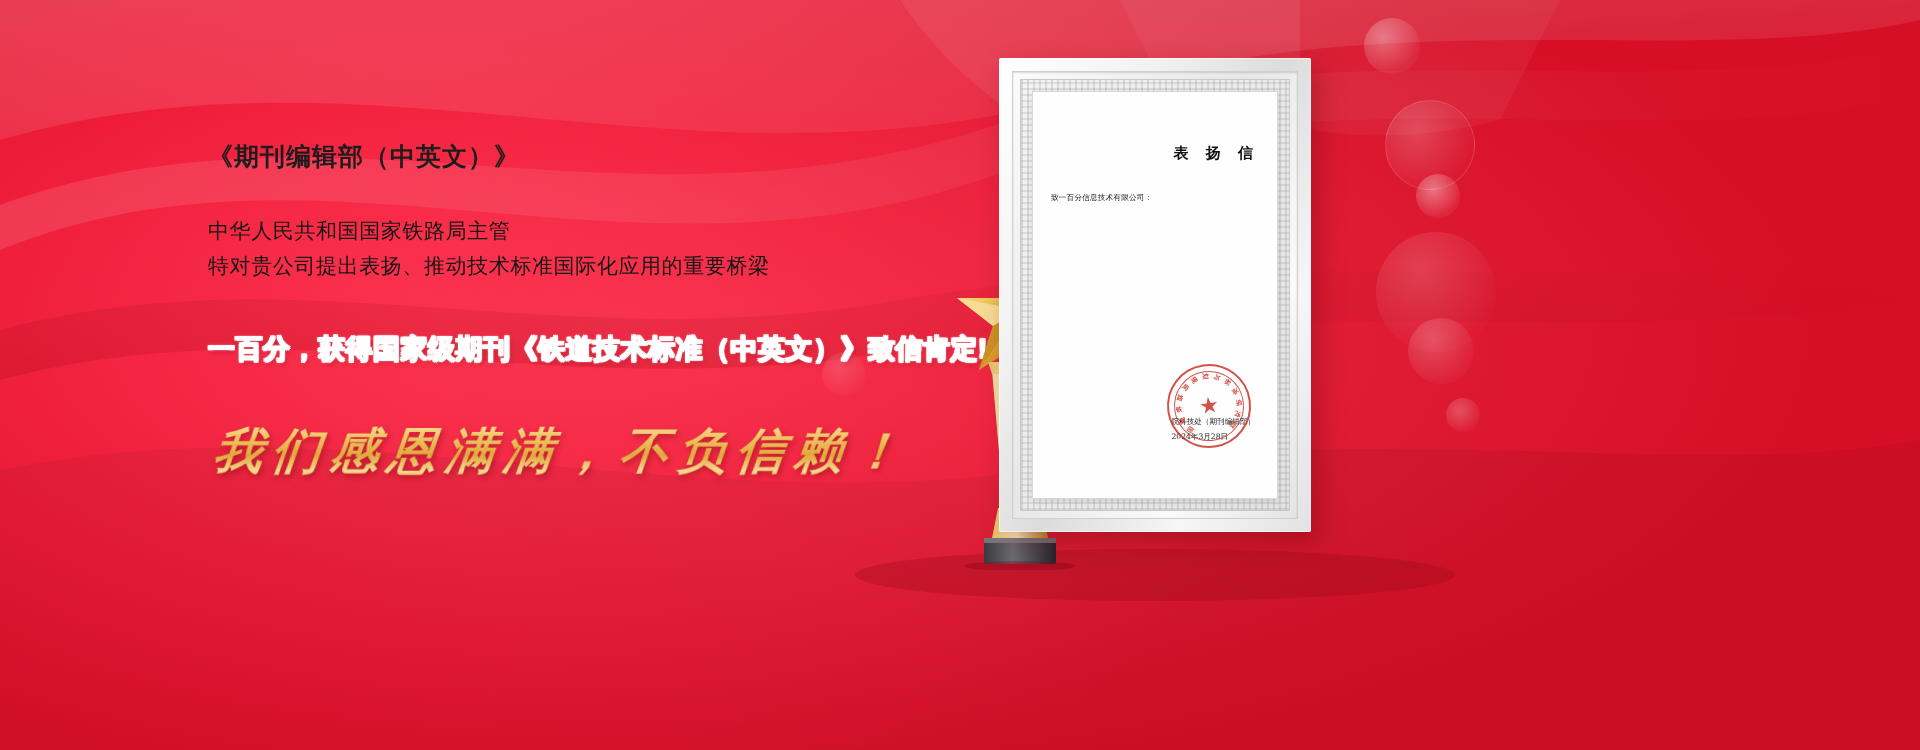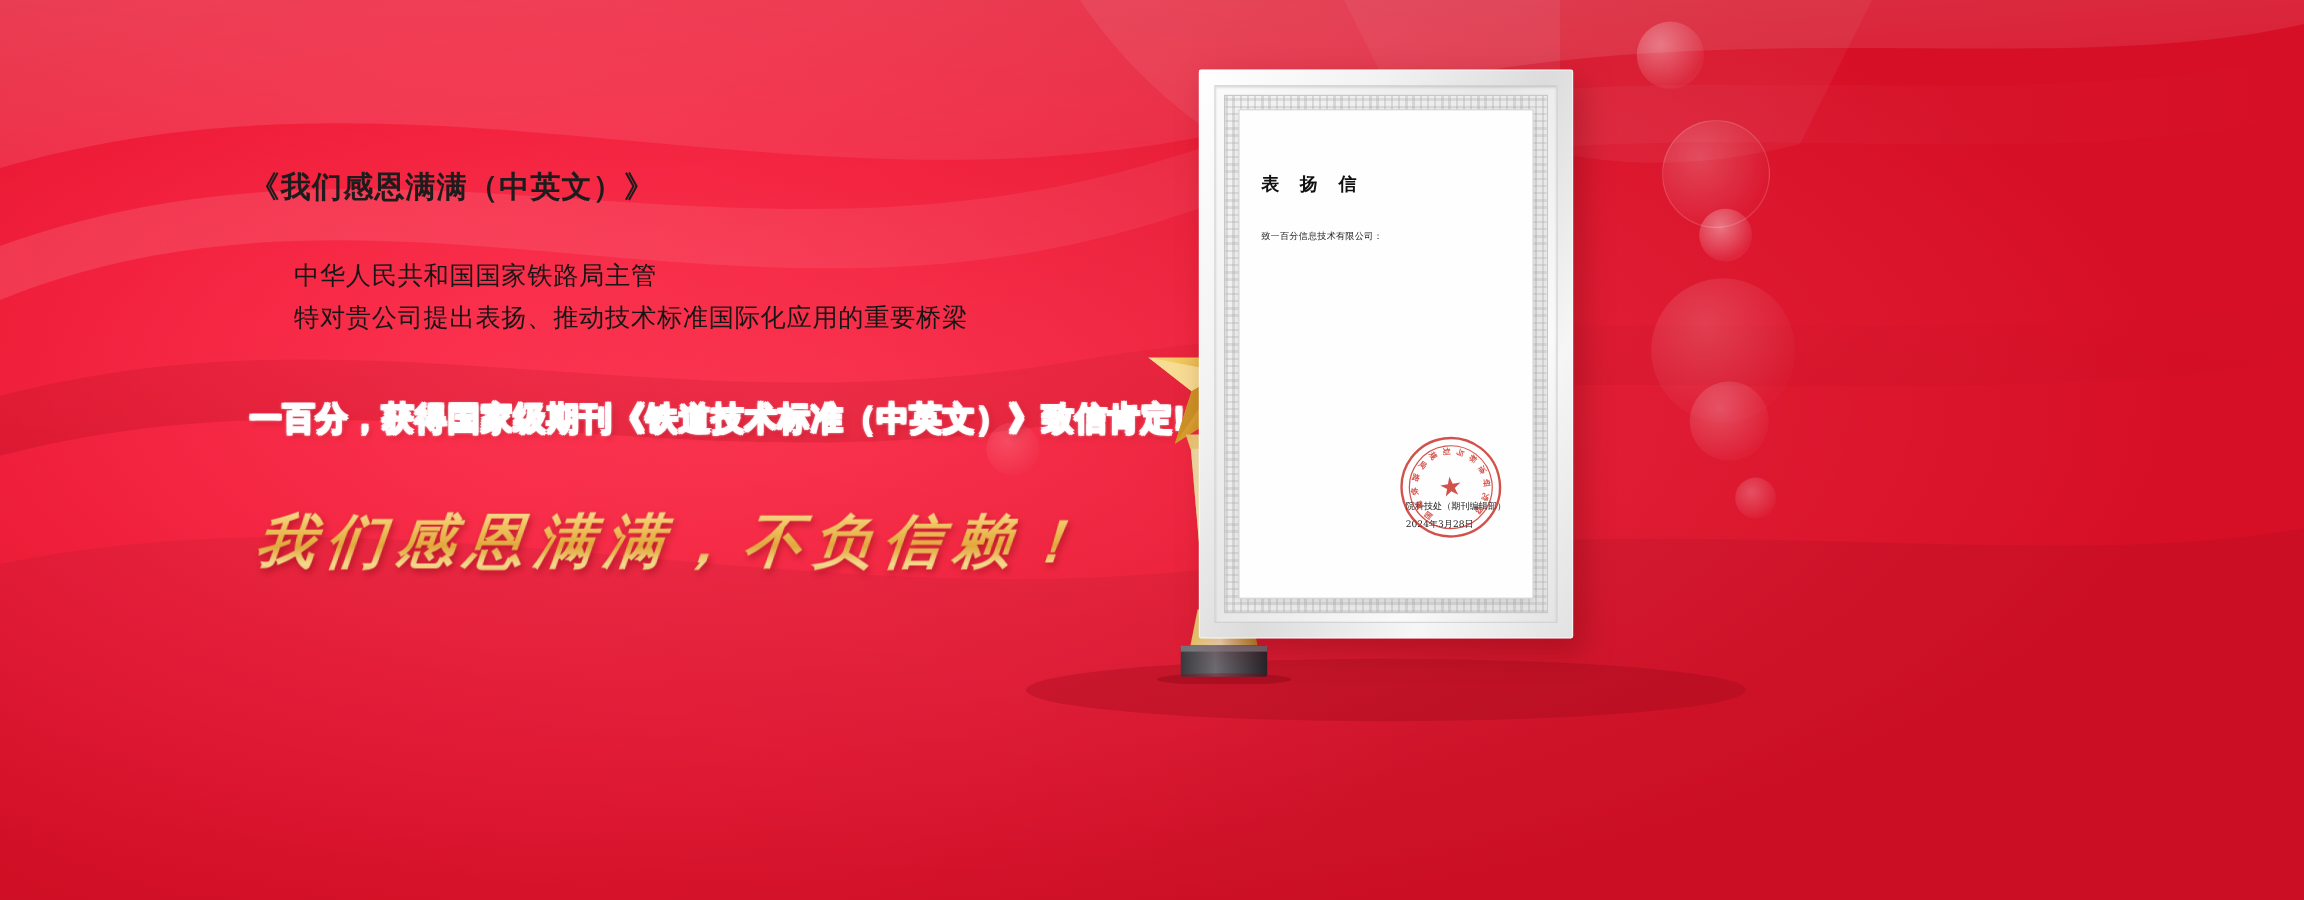--- a/index.html
+++ b/index.html
@@ -38,21 +38,21 @@
   .b7 { left:1446px; top:398px; width:34px; height:34px;
         background:radial-gradient(circle at 40% 36%, rgba(255,255,255,.24), rgba(255,255,255,.03) 72%); }
 
   
   #copy { position:absolute; left:208px; top:140px; width:760px; }
 
   .journal-title {
     font-size:25px; font-weight:bold; color:#1c1c1c;
     letter-spacing:1px; line-height:1.3; white-space:nowrap;
   }
-  .desc-list { margin-top:40px;margin-left:37px; }
+  .desc-list { margin-top:40px; }
   .desc-line {
     font-size:21px; color:#161616; line-height:35px;
     letter-spacing:.6px; white-space:nowrap;
   }
   .headline {
     margin-top:48px;
     font-size:27px; font-weight:bold; color:#ffffff;
     letter-spacing:.5px; white-space:nowrap;
     text-shadow:
       0 0 2px #fff, 0 0 3px #fff,
@@ -93,21 +93,21 @@
     box-shadow: 0 0 0 1px #c8c8c8;
   }
   .cert-paper {
     position:absolute; left:34px; top:34px; right:34px; bottom:34px;
     background:#fefefe;
     box-shadow: 0 0 0 1px #d8d8d8, 0 2px 7px rgba(0,0,0,.13);
     overflow:hidden;
   }
   .cert-inner { position:absolute; inset:0; padding:52px 18px 0 18px; }
   .cert-title {
-    text-align:left; font-family:"DejaVu Serif","Liberation Serif",serif;
+    text-align:right; font-family:"DejaVu Serif","Liberation Serif",serif;
     font-size:15px; font-weight:bold; color:#111; letter-spacing:6px;
     margin-bottom:28px;
   }
   .cert-p {
     font-family:Liberation Mono, monospace;
     font-size:7.6px; color:#1a1a1a; line-height:15.5px;
     letter-spacing:.2px; text-align:justify;
   }
   .cert-p.indent { text-indent:15px; }
   .cert-sign {
@@ -177,21 +177,21 @@
 
   <div class="bubble b1"></div>
   <div class="bubble b2"></div>
   <div class="bubble b3"></div>
   <div class="bubble b4"></div>
   <div class="bubble b5"></div>
   <div class="bubble b6"></div>
   <div class="bubble b7"></div>
 
   <div id="copy">
-    <div class="journal-title">《我们感恩满满（中英文）》</div>
+    <div class="journal-title">《期刊编辑部（中英文）》</div>
 
     <div class="desc-list">
       <div class="desc-line">中华人民共和国国家铁路局主管</div>
       <div class="desc-line">特对贵公司提出表扬、推动技术标准国际化应用的重要桥梁</div>
     </div>
 
     <div class="headline">一百分，获得国家级期刊《铁道技术标准（中英文）》致信肯定!</div>
 
     <div class="calligraphy">我们感恩满满，不负信赖！</div>
   </div>

